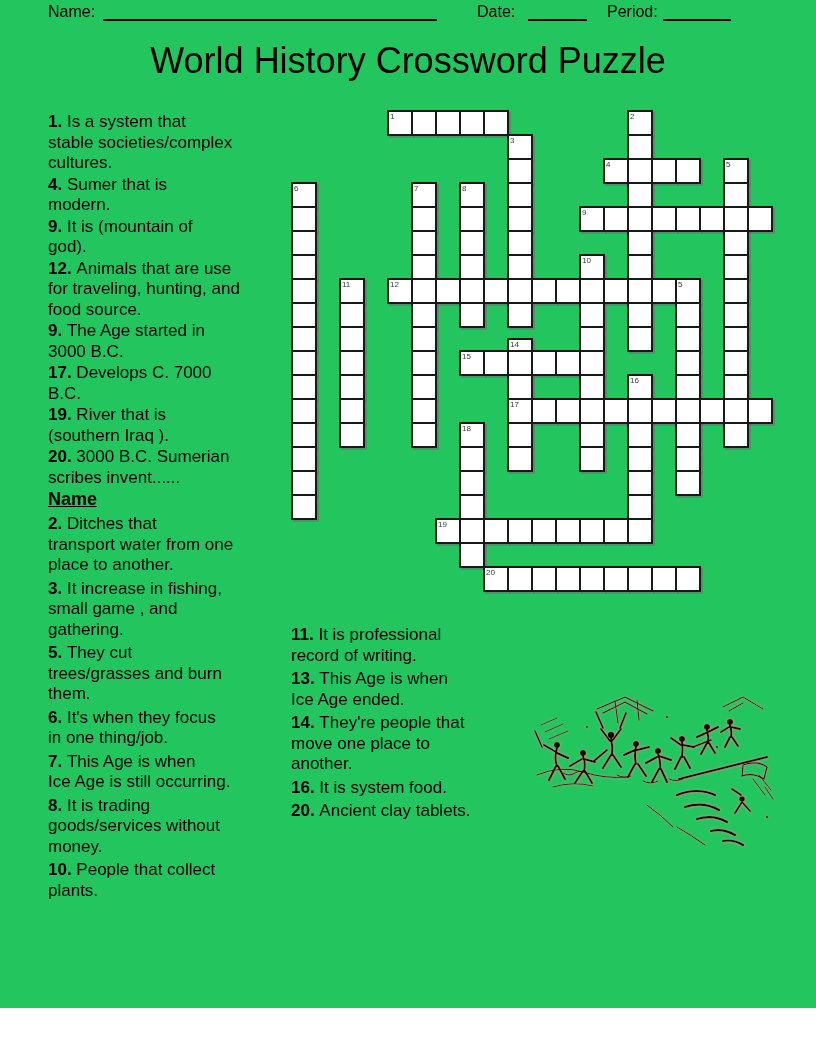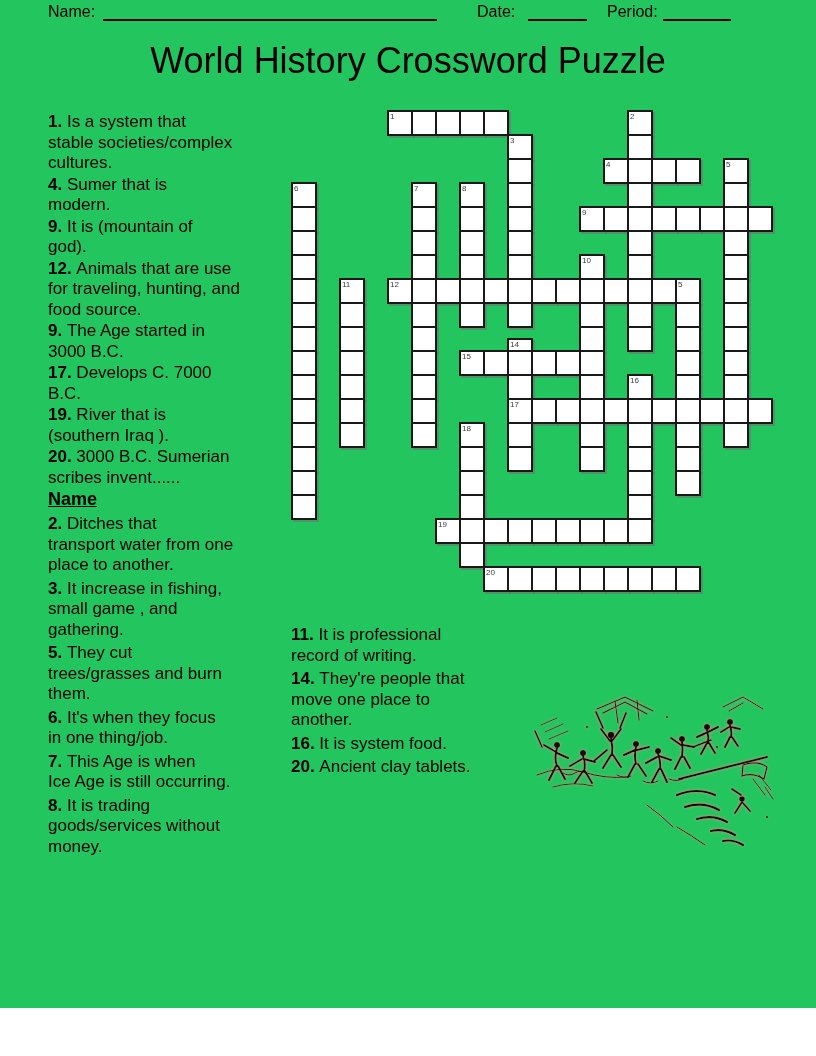--- a/index.html
+++ b/index.html
@@ -281,27 +281,31 @@
         <div class="clue"><b class="cn">5. </b><span class="ct">They cut
 trees/grasses and burn
 them.</span></div>
         <div class="clue"><b class="cn">6. </b><span class="ct">It's when they focus
 in one thing/job.</span></div>
         <div class="clue"><b class="cn">7. </b><span class="ct">This Age is when
 Ice Age is still occurring.</span></div>
         <div class="clue"><b class="cn">8. </b><span class="ct">It is trading
 goods/services without
 money.</span></div>
+        <div class="clue"><b class="cn">10. </b><span class="ct">People that collect
+plants.</span></div>
       </div>
   </div>
 
   <div class="clue-col" id="mid-col">
     <div class="list-down" id="down-list-right">
         <div class="clue"><b class="cn">11. </b><span class="ct">It is professional
 record of writing.</span></div>
+        <div class="clue"><b class="cn">13. </b><span class="ct">This Age is when
+Ice Age ended.</span></div>
         <div class="clue"><b class="cn">14. </b><span class="ct">They're people that
 move one place to
 another.</span></div>
         <div class="clue"><b class="cn">16. </b><span class="ct">It is system food.</span></div>
         <div class="clue"><b class="cn">20. </b><span class="ct">Ancient clay tablets.</span></div>
       </div>
   </div>
 
   <svg id="illo" viewBox="0 0 252 168" xmlns="http://www.w3.org/2000/svg">
     <defs>

